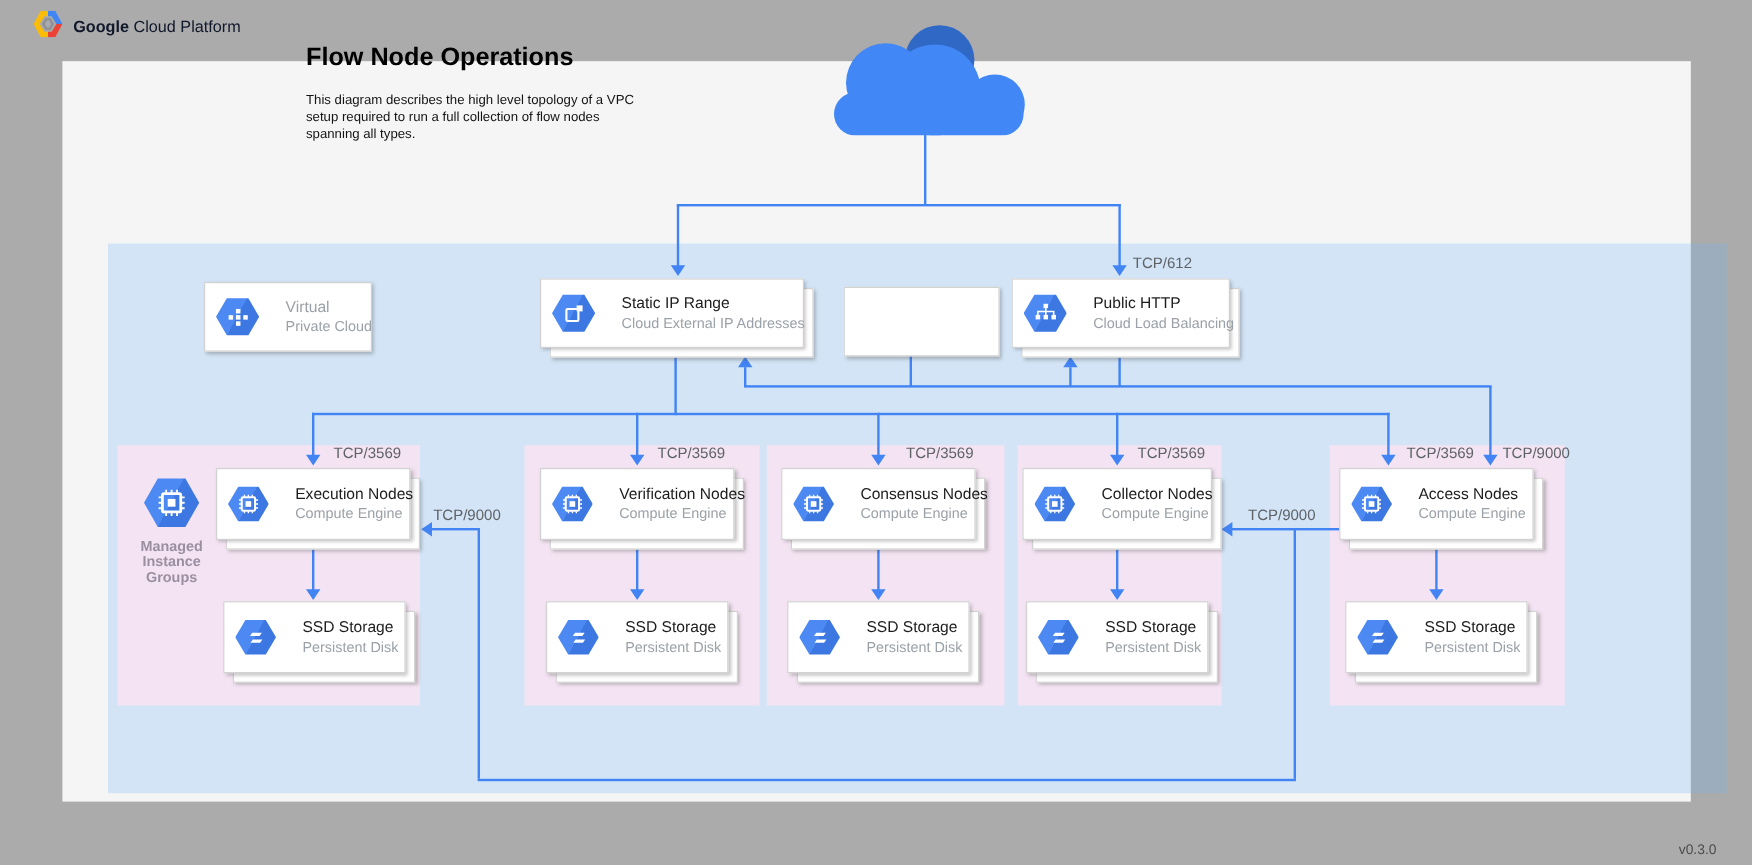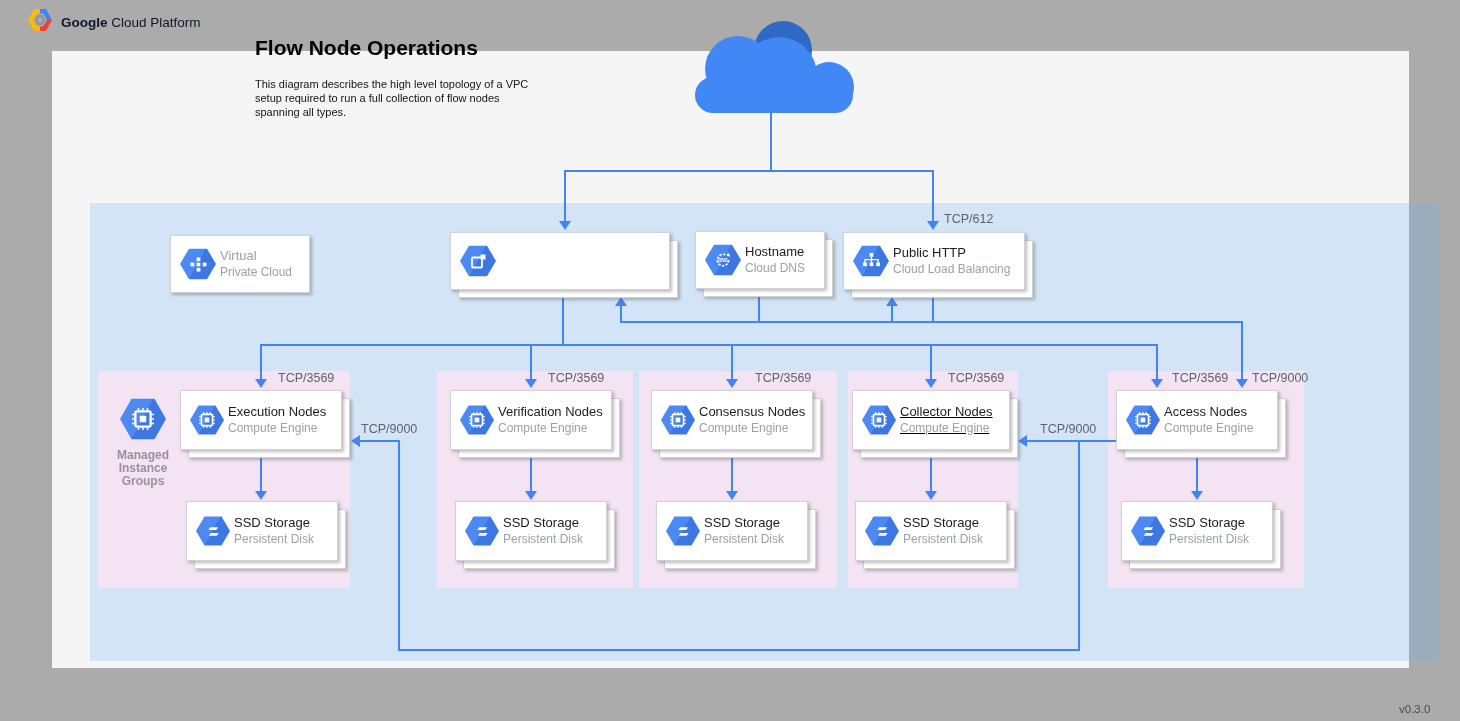--- a/index.html
+++ b/index.html
@@ -14,21 +14,21 @@
   .ah{position:absolute;width:0;height:0;border-style:solid;border-color:transparent;z-index:2;}
   .ah.d{border-width:9px 6px 0 6px;border-top-color:#4284f4;}
   .ah.u{border-width:0 6px 9px 6px;border-bottom-color:#4284f4;}
   .ah.l{border-width:6px 9px 6px 0;border-right-color:#4284f4;}
   .elabel{position:absolute;font-size:12.5px;color:#5f6368;white-space:nowrap;z-index:4;}
   
   .card{position:absolute;background:#fff;border:1px solid #d2d2d2;box-sizing:border-box;
         box-shadow:2px 2px 3px rgba(70,70,70,.35);display:flex;align-items:center;z-index:3;}
   .back{position:absolute;background:#fff;border:1px solid #d2d2d2;box-sizing:border-box;
         box-shadow:2px 2px 3px rgba(70,70,70,.35);z-index:2;}
-  .card .txt{margin-left:4px;}
+  .card .txt{margin-left:22px;}
   .t1{font-size:13px;color:#1c1c1e;line-height:1.25;white-space:nowrap;}
   .t2{font-size:12px;color:#9ba1a8;line-height:1.25;white-space:nowrap;}
   .t1.gray{color:#9ba1a8;}
   .hex{flex:0 0 auto;margin-left:9px;display:flex;align-items:center;justify-content:center;
        clip-path:polygon(25% 2%,75% 2%,100% 50%,75% 98%,25% 98%,0% 50%);
        background:linear-gradient(118deg,#4c89f3 49%,#3c77e2 49%);}
   .hex-free{position:absolute;display:flex;align-items:center;justify-content:center;z-index:2;
        clip-path:polygon(25% 2%,75% 2%,100% 50%,75% 98%,25% 98%,0% 50%);
        background:linear-gradient(118deg,#4c89f3 49%,#3c77e2 49%);}
   
@@ -176,36 +176,27 @@
   </div>
 
   <div class="back" style="left:458px;top:240px;width:220px;height:58px;"></div>
   <div class="card" style="left:450px;top:232px;width:220px;height:58px;">
     <div class="hex" style="width:36px;height:32px;">
       <svg width="17" height="17" viewBox="0 0 17 17">
         <rect x="2" y="4.5" width="10" height="10" rx="1" fill="none" stroke="#fff" stroke-width="1.8"></rect>
         <rect x="10.5" y="1.5" width="5" height="5" fill="#fff"></rect>
       </svg>
     </div>
+    <div class="txt">
+      <div class="t1">Static IP Range</div>
+      <div class="t2">Cloud External IP Addresses</div>
+    </div>
   </div>
 
   <div class="back" style="left:703px;top:239px;width:130px;height:58px;"></div>
-  <div class="card" style="left:695px;top:231px;width:130px;height:58px;">
-    <div class="hex" style="width:36px;height:32px;">
-      <svg width="18" height="18" viewBox="0 0 18 18">
-        <path d="M14.7 9a5.7 5.7 0 1 1-2.1-4.4" fill="none" stroke="#fff" stroke-width="1.6" stroke-dasharray="2.4 1.4"></path>
-        <path d="M13.8 1.2l-1.2 3.9 4 .3z" fill="#fff"></path>
-        <text x="9" y="10.8" font-size="4.6" fill="#fff" text-anchor="middle" font-family="Liberation Sans, sans-serif" font-weight="bold">DNS</text>
-      </svg>
-    </div>
-    <div class="txt">
-      <div class="t1">Hostname</div>
-      <div class="t2">Cloud DNS</div>
-    </div>
-  </div>
 
   <div class="back" style="left:851px;top:240px;width:182px;height:58px;"></div>
   <div class="card" style="left:843px;top:232px;width:182px;height:58px;">
     <div class="hex" style="width:36px;height:32px;">
       <svg width="19" height="16" viewBox="0 0 19 17">
         <rect x="7.5" y="0" width="4" height="4" fill="#fff"></rect>
         <path d="M9.5 4v3M2.5 10V7h14v3M9.5 7v3" stroke="#fff" stroke-width="1.4" fill="none"></path>
         <rect x="0.5" y="10" width="4" height="4" fill="#fff"></rect>
           <rect x="7.5" y="10" width="4" height="4" fill="#fff"></rect>
         <rect x="14.5" y="10" width="4" height="4" fill="#fff"></rect>
@@ -262,21 +253,21 @@
           <rect x="6" y="6" width="5" height="5" fill="#fff"></rect>
         </svg>
     </div>
     <div class="txt">
       <div class="t1">Consensus Nodes</div>
       <div class="t2">Compute Engine</div>
     </div>
   </div>
 
   <div class="back" style="left:860px;top:398px;width:158px;height:60px;"></div>
-  <div class="card" style="left:852px;top:390px;width:158px;height:60px;text-decoration:underline;">
+  <div class="card" style="left:852px;top:390px;width:158px;height:60px;">
     <div class="hex" style="width:34px;height:30px;">
       <svg width="16" height="16" viewBox="0 0 17 17">
           <g stroke="#fff" stroke-width="1.2">
             <path d="M5 0v2M8.5 0v2M12 0v2M5 15v2M8.5 15v2M12 15v2M0 5h2M0 8.5h2M0 12h2M15 5h2M15 8.5h2M15 12h2"></path>
           </g>
           <rect x="2.6" y="2.6" width="11.8" height="11.8" rx="1" fill="none" stroke="#fff" stroke-width="1.8"></rect>
           <rect x="6" y="6" width="5" height="5" fill="#fff"></rect>
         </svg>
     </div>
     <div class="txt">

